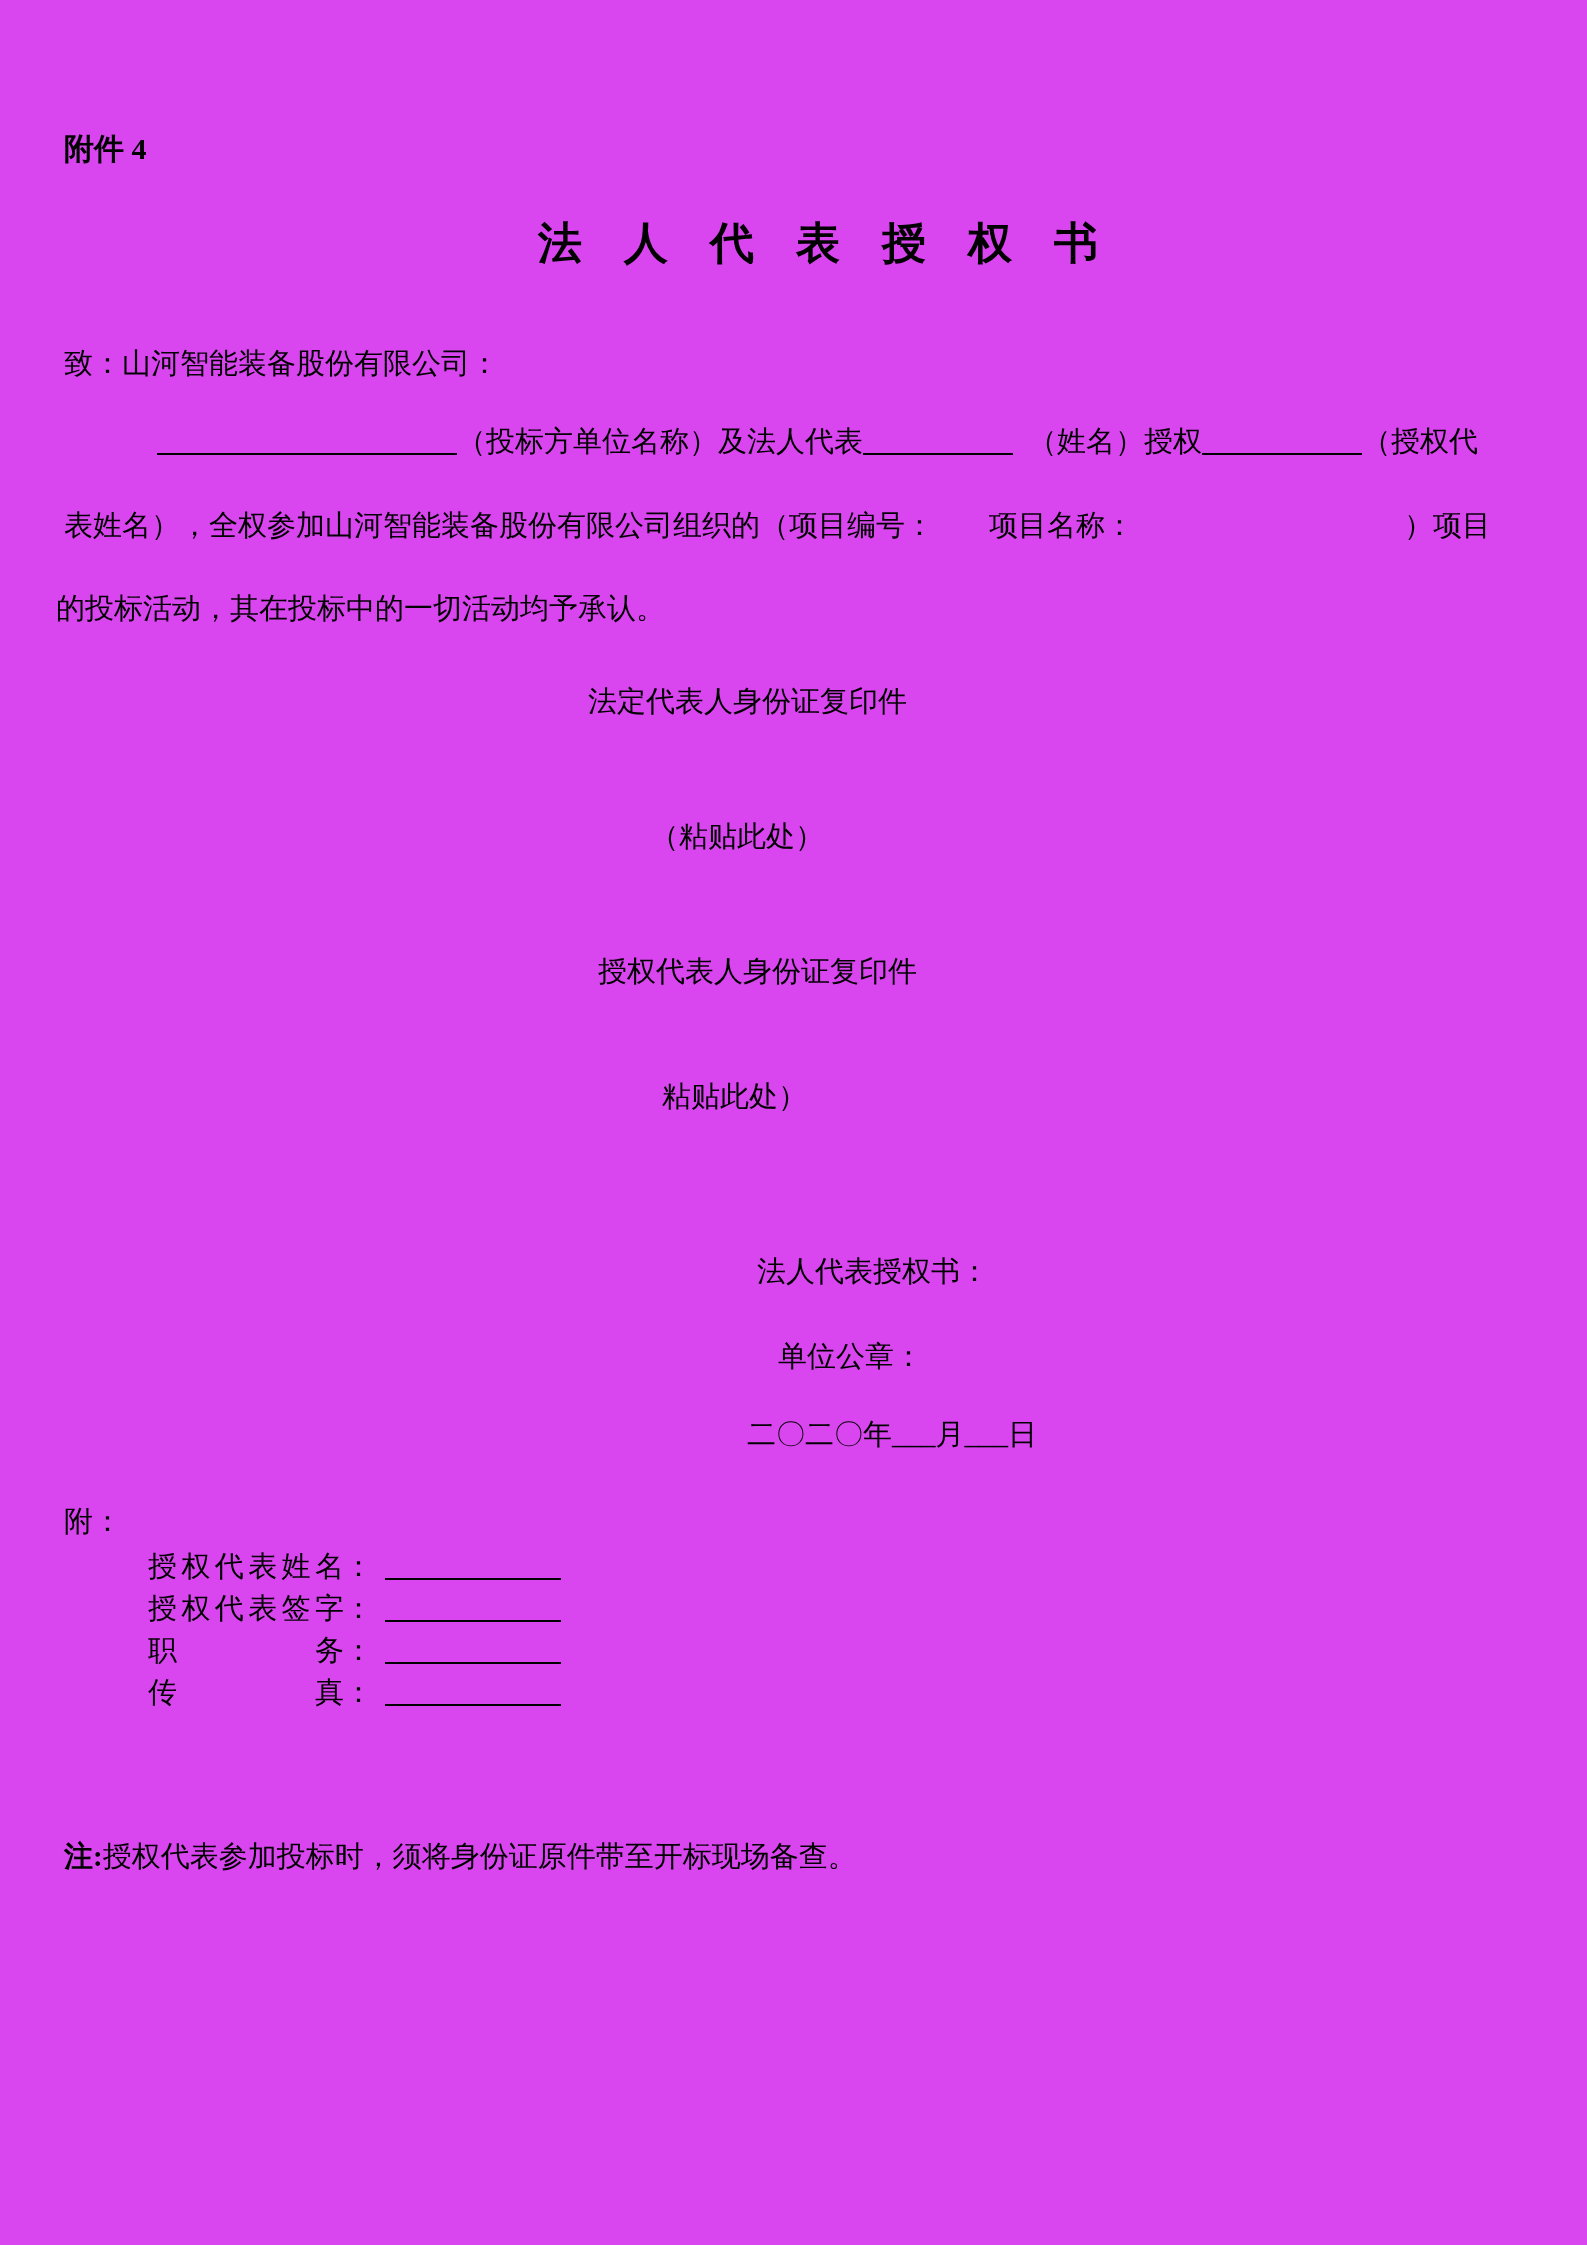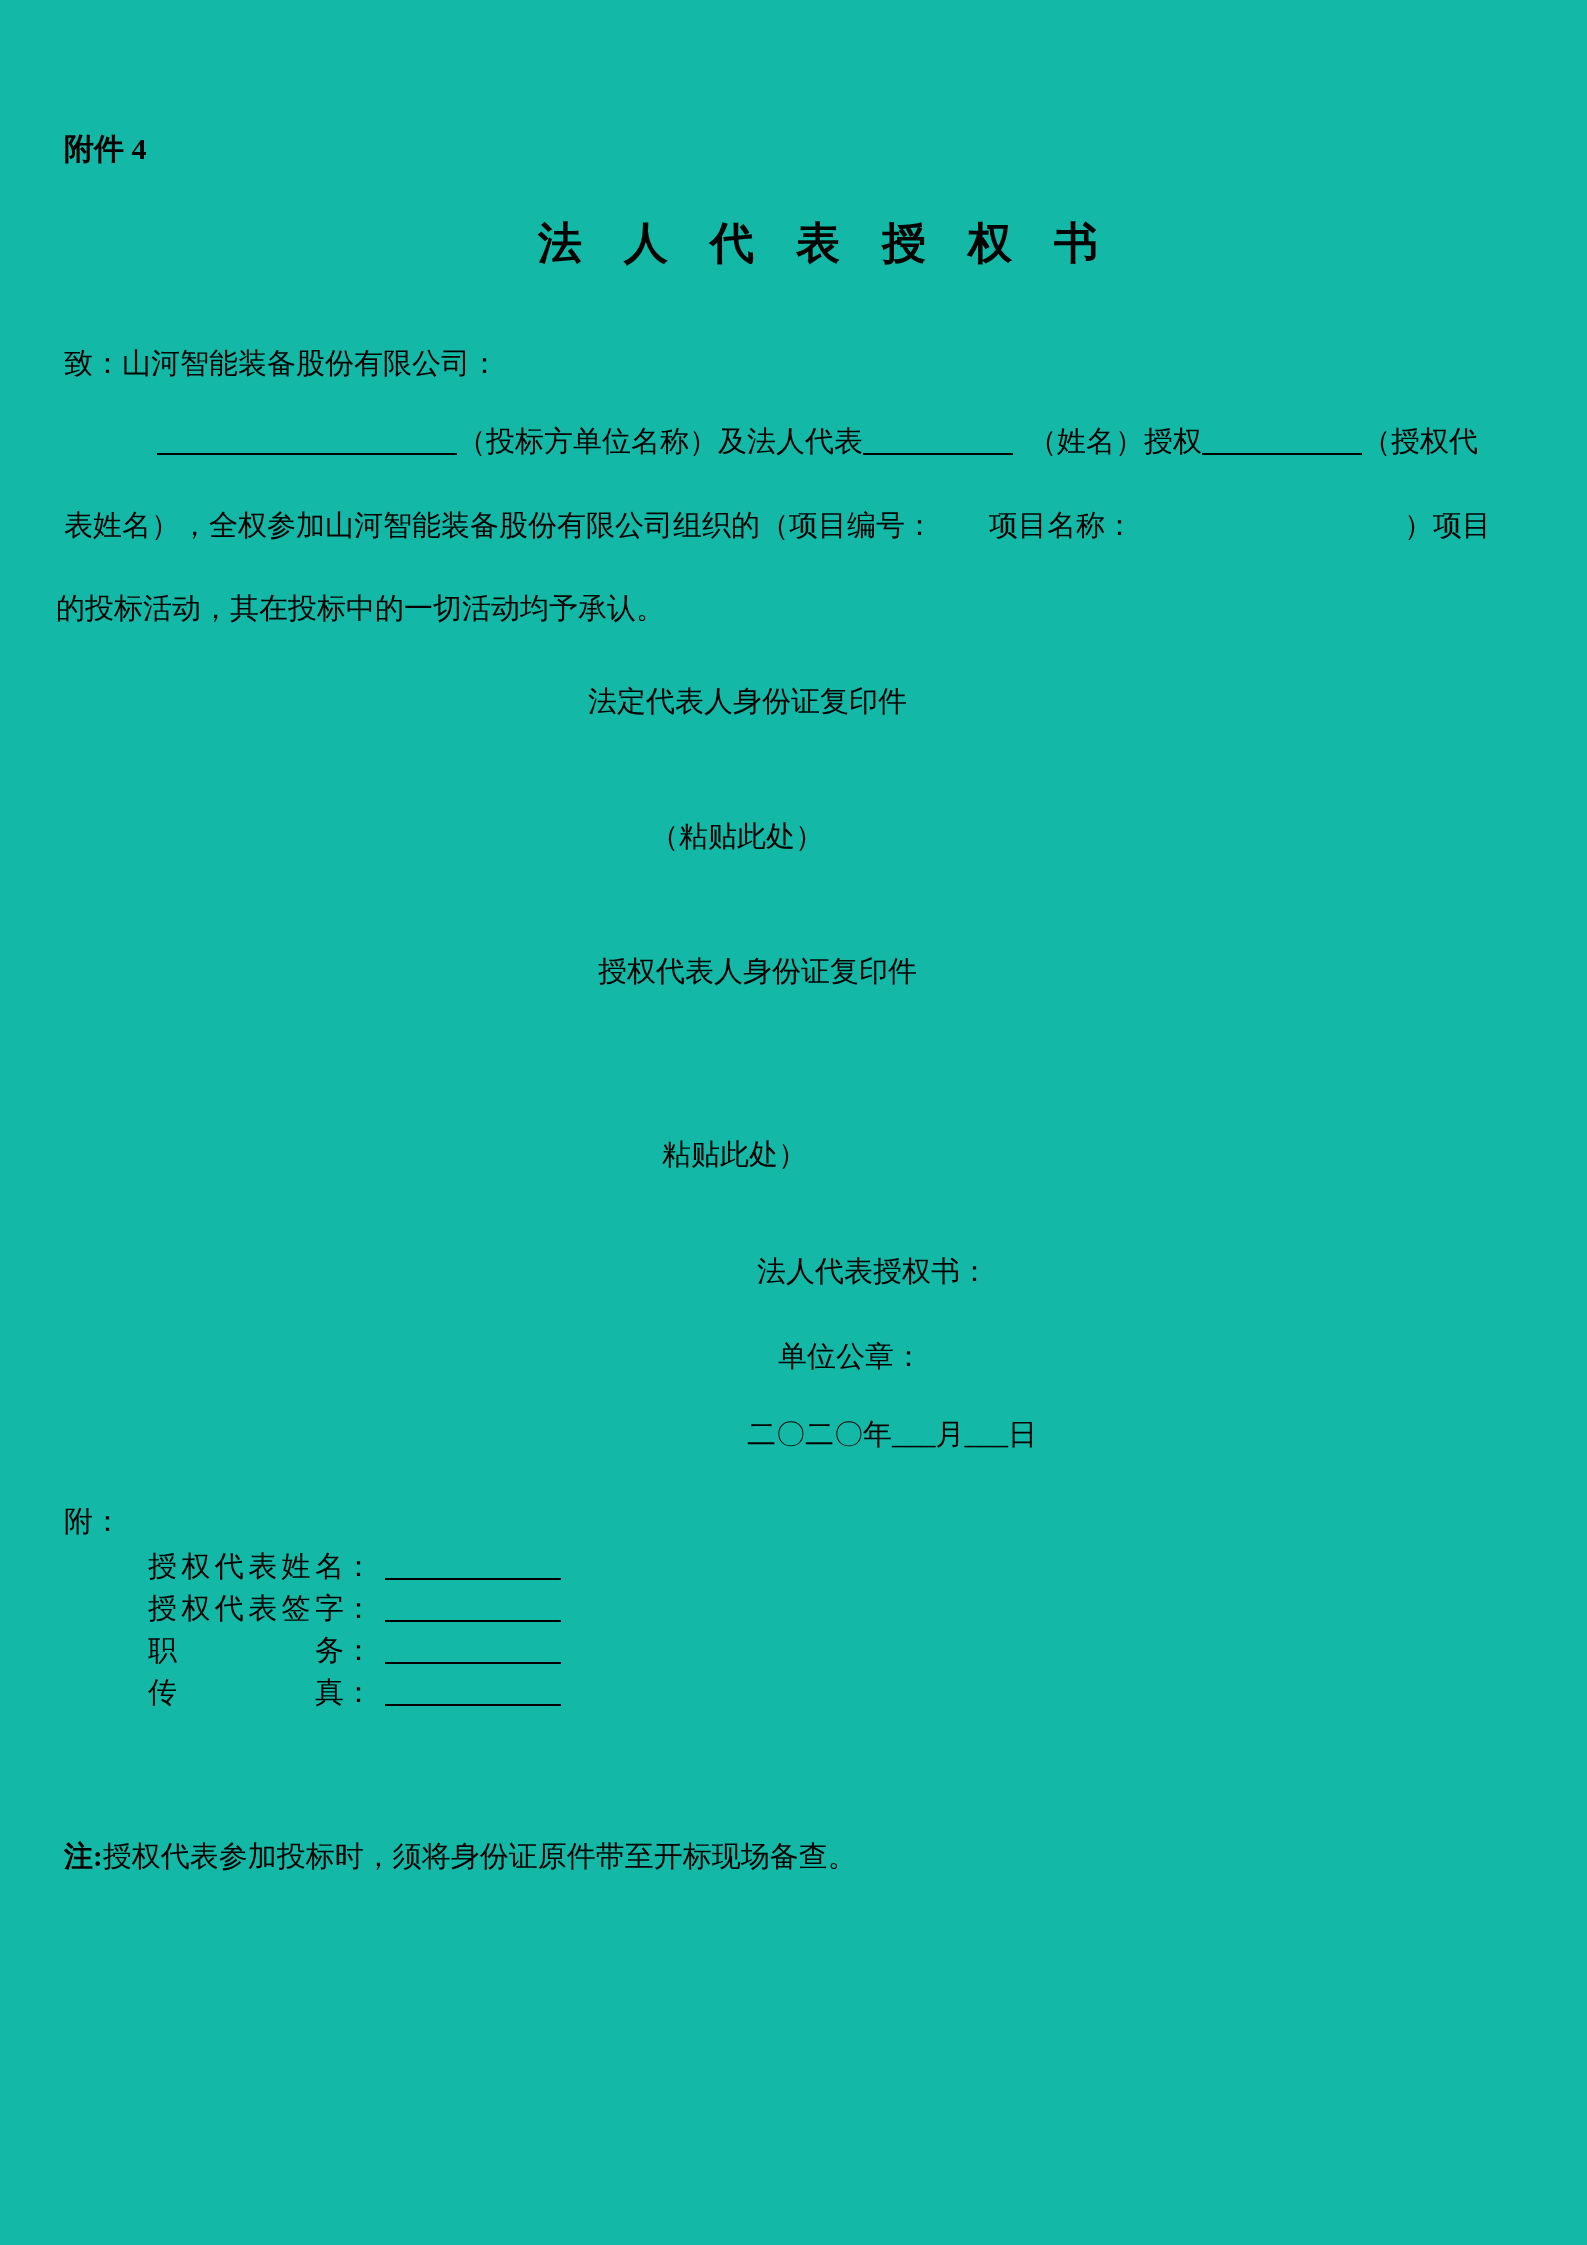--- a/index.html
+++ b/index.html
@@ -4,21 +4,21 @@
 <style>
   html, body {
     margin: 0;
     padding: 0;
     background: #ffffff;
   }
   .page {
     position: relative;
     width: 1587px;
     height: 2245px;
-    background: #14b8a6;
+    background: #d946ef;
     color: #000000;
     font-family: "Liberation Serif", "DejaVu Serif", serif;
     font-size: 29px;
     line-height: 1.25;
     overflow: hidden;
   }
   .abs { position: absolute; white-space: nowrap; }
 
   .attachment-label {
     left: 64px; top: 130px;
@@ -47,21 +47,21 @@
   .blank-w150 { width: 150px; }
   .blank-w160 { width: 160px; }
   .gap { display: inline-block; }
   .gap-w15  { width: 15px; }
   .gap-w55  { width: 55px; }
   .gap-w270 { width: 270px; }
 
   .id-caption-1 { left: 588px; top: 683px; }
   .paste-1      { left: 650px; top: 818px; }
   .id-caption-2 { left: 598px; top: 953px; }
-  .paste-2      { left: 662px; top: 1136px; }
+  .paste-2      { left: 662px; top: 1078px; }
 
   .sign-line { left: 757px; top: 1253px; }
   .seal-line { left: 778px; top: 1338px; }
   .date-line { left: 747px; top: 1416px; }
 
   .attach-heading { left: 64px; top: 1503px; }
   .attach-rows { left: 148px; top: 1545px; }
   .attach-row { height: 42px; line-height: 42px; white-space: nowrap; }
   .fill-label {
     display: inline-block;

